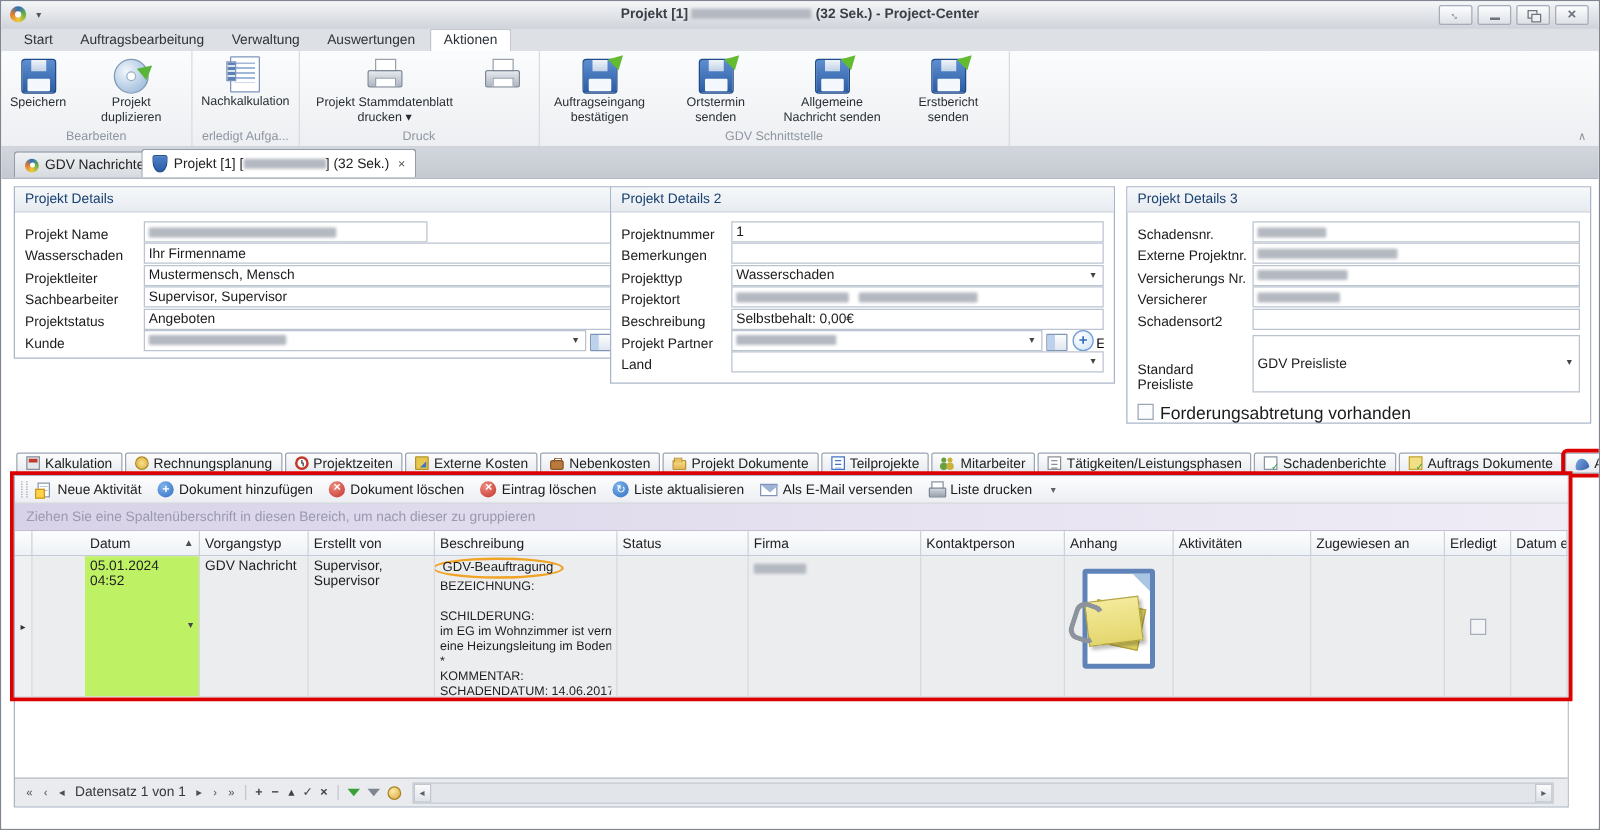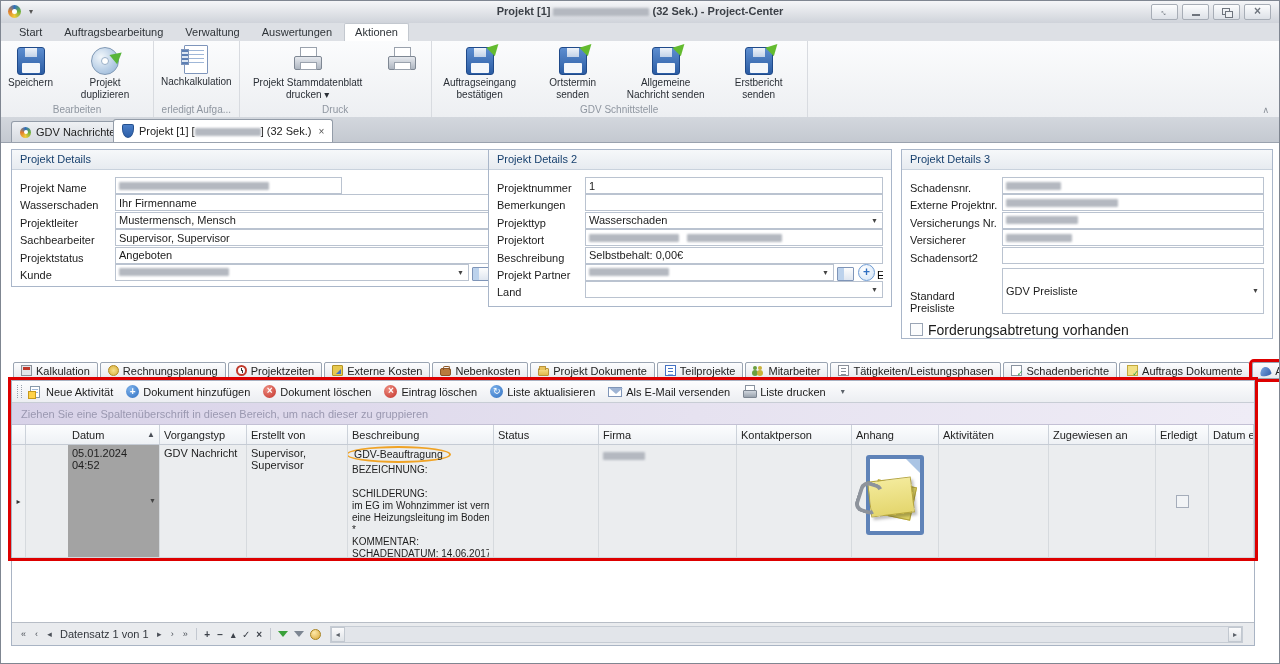--- a/index.html
+++ b/index.html
@@ -169,21 +169,21 @@
   .ghead{height:19px;flex:none;display:flex;background:linear-gradient(#fcfdfe,#eef1f5);border-bottom:1px solid #c5cbd4;}
   .hcell{border-right:1px solid #ccd2da;font-size:11px;color:#222;display:flex;align-items:center;
     padding:0 4px;box-sizing:border-box;flex:none;overflow:hidden;white-space:nowrap;}
   .sortarr{margin-left:auto;font-size:8px;color:#4a4f57;}
   .c0{width:14px;} .c1{width:92px;margin-left:42px;} .c2{width:87px;} .c3{width:101px;} .c4{width:146px;} .c5{width:105px;}
   .c6{width:138px;} .c7{width:115px;} .c8{width:87px;} .c9{width:110px;} .c10{width:107px;} .c11{width:53px;} .c12{flex:1 !important;}
   .grow{height:112px;flex:none;display:flex;background:#ebedef;border-bottom:1px solid #d4d8dd;}
   .cell{border-right:1px solid #d6dade;font-size:11px;color:#1e1e1e;padding:2px 4px;box-sizing:border-box;
     flex:none;overflow:hidden;position:relative;}
   .cell.ind{background:#eef0f2;display:flex;align-items:center;justify-content:center;font-size:8px;color:#333;padding:0;}
-  .cell.datumcell{background:#a3a3a3;}
+  .cell.datumcell{background:#bef264;}
   .dcaret{position:absolute;right:3px;top:50%;margin-top:-4px;font-size:7px;color:#444;}
   .dline{line-height:12px;min-height:12px;font-size:10px;white-space:nowrap;overflow:hidden;}
   .circled{display:inline-block;border:2px solid var(--annotation-orange,#f5a623);border-radius:50%;
     padding:0 6px 1px;margin:-1px 0 1px -6px;font-size:10.5px;line-height:12px;}
   .cell.chk{display:flex;align-items:center;justify-content:center;}
   .cbx{width:11px;height:11px;border:1px solid #a5adba;background:#f2f4f6;}
   .gridfill{flex:1;background:#fff;}
   
   .attach{width:58px;height:80px;position:relative;margin:8px auto 0;}
   .attach .page{position:absolute;inset:0;background:#fff;border:4px solid #5f83b8;border-radius:3px;}

